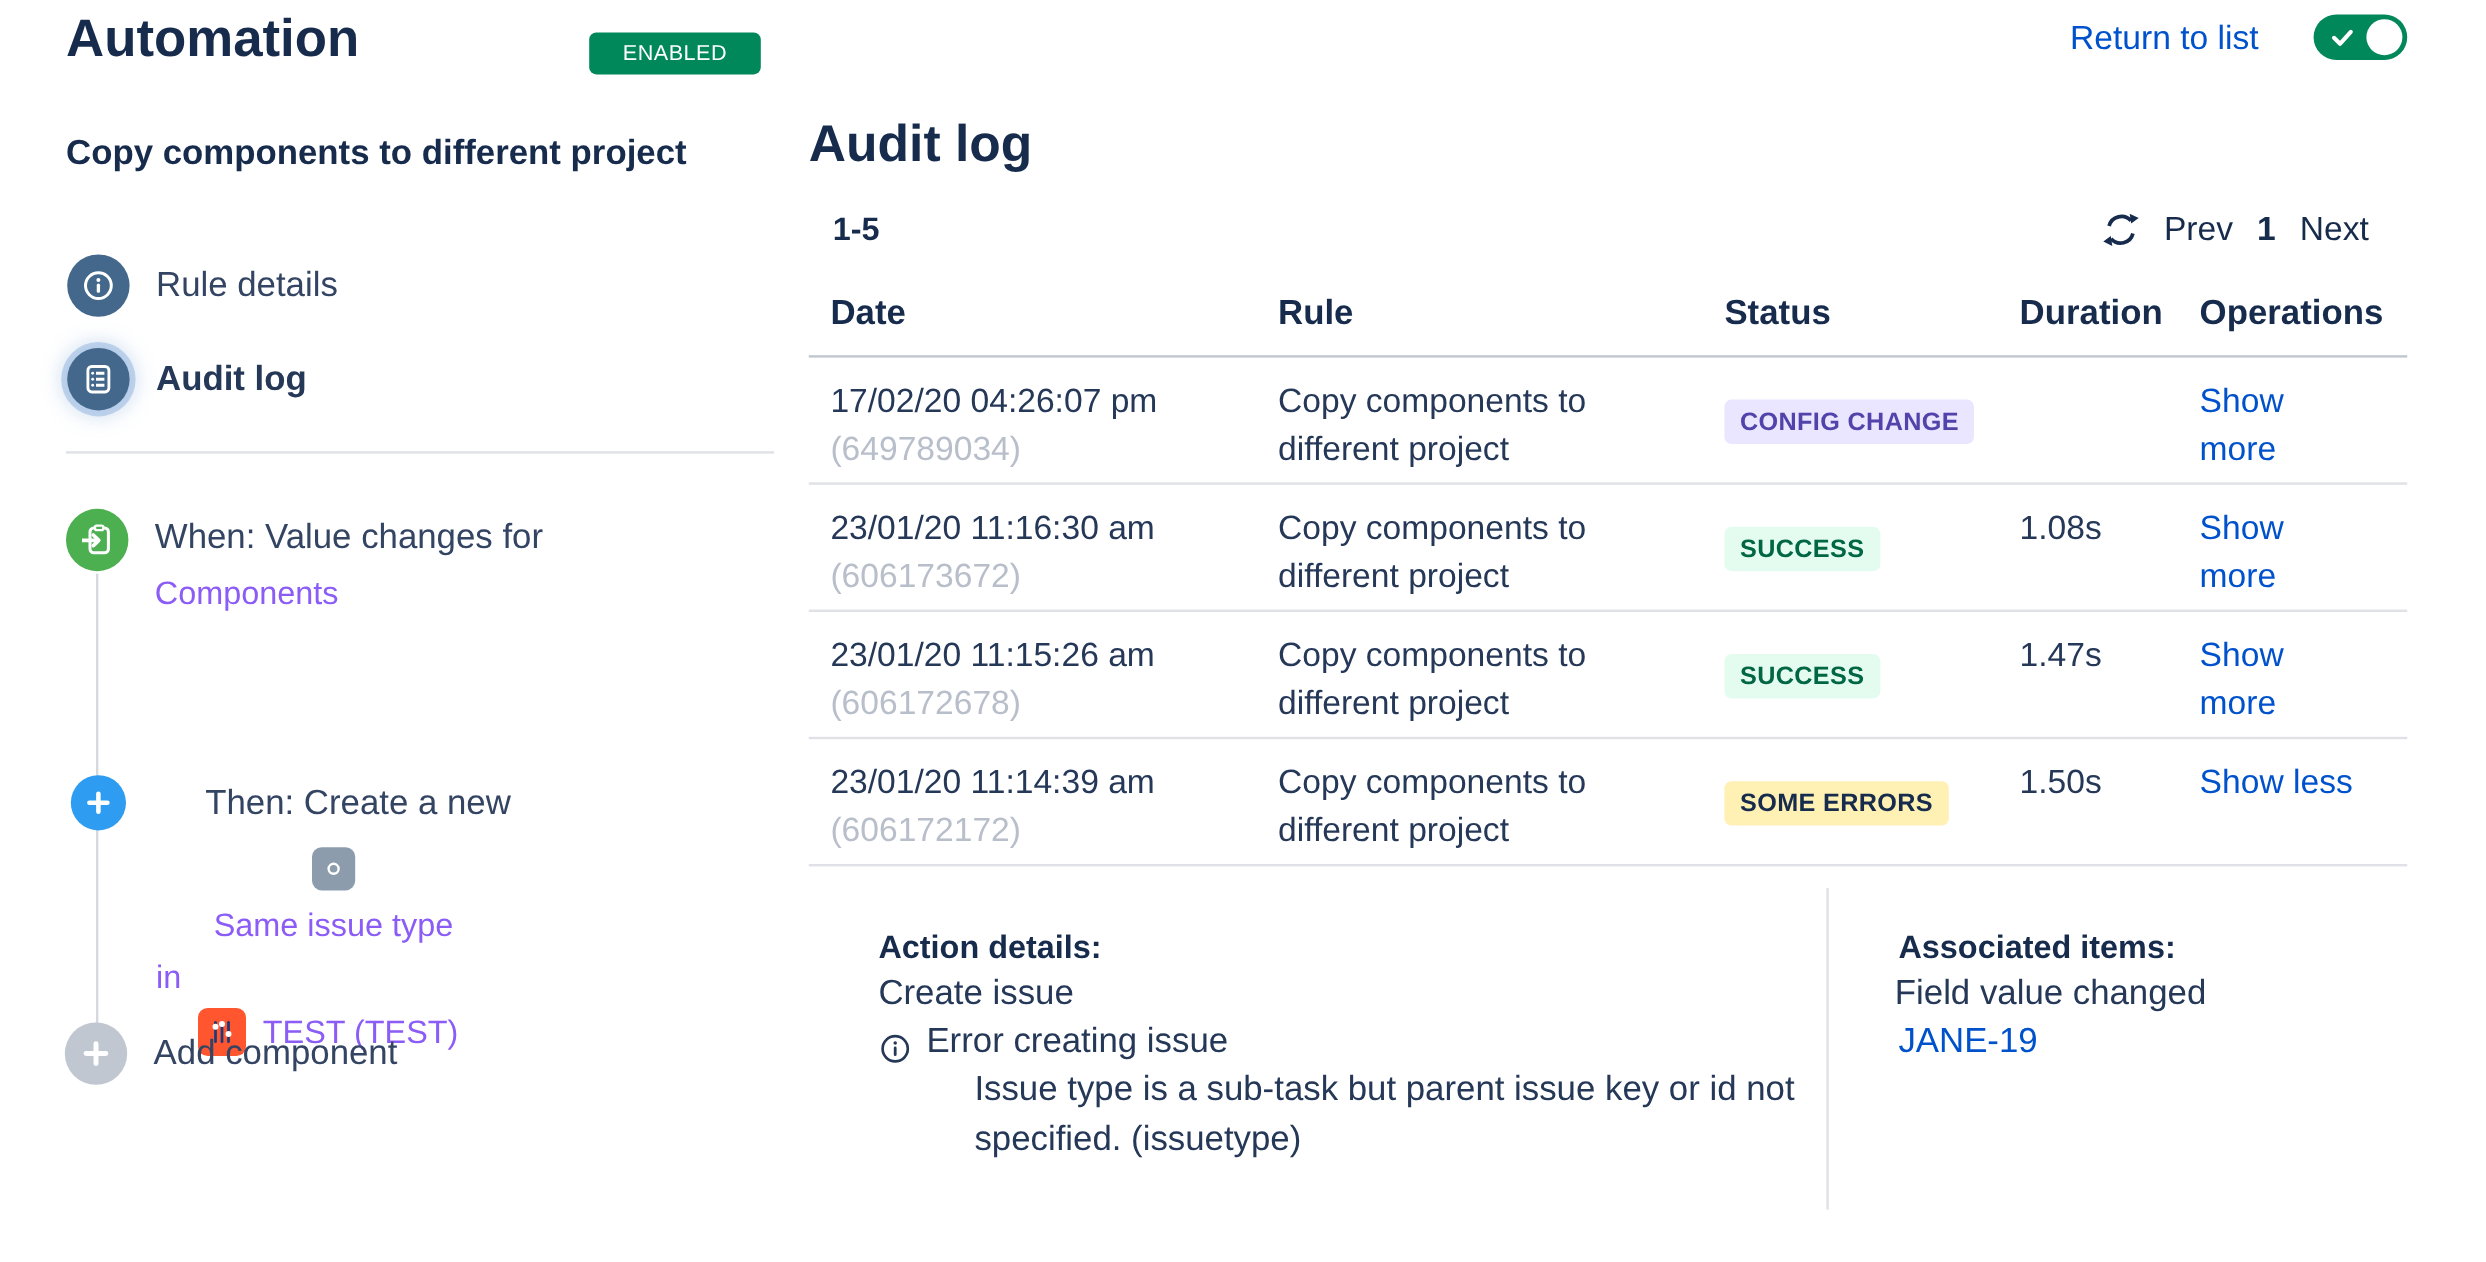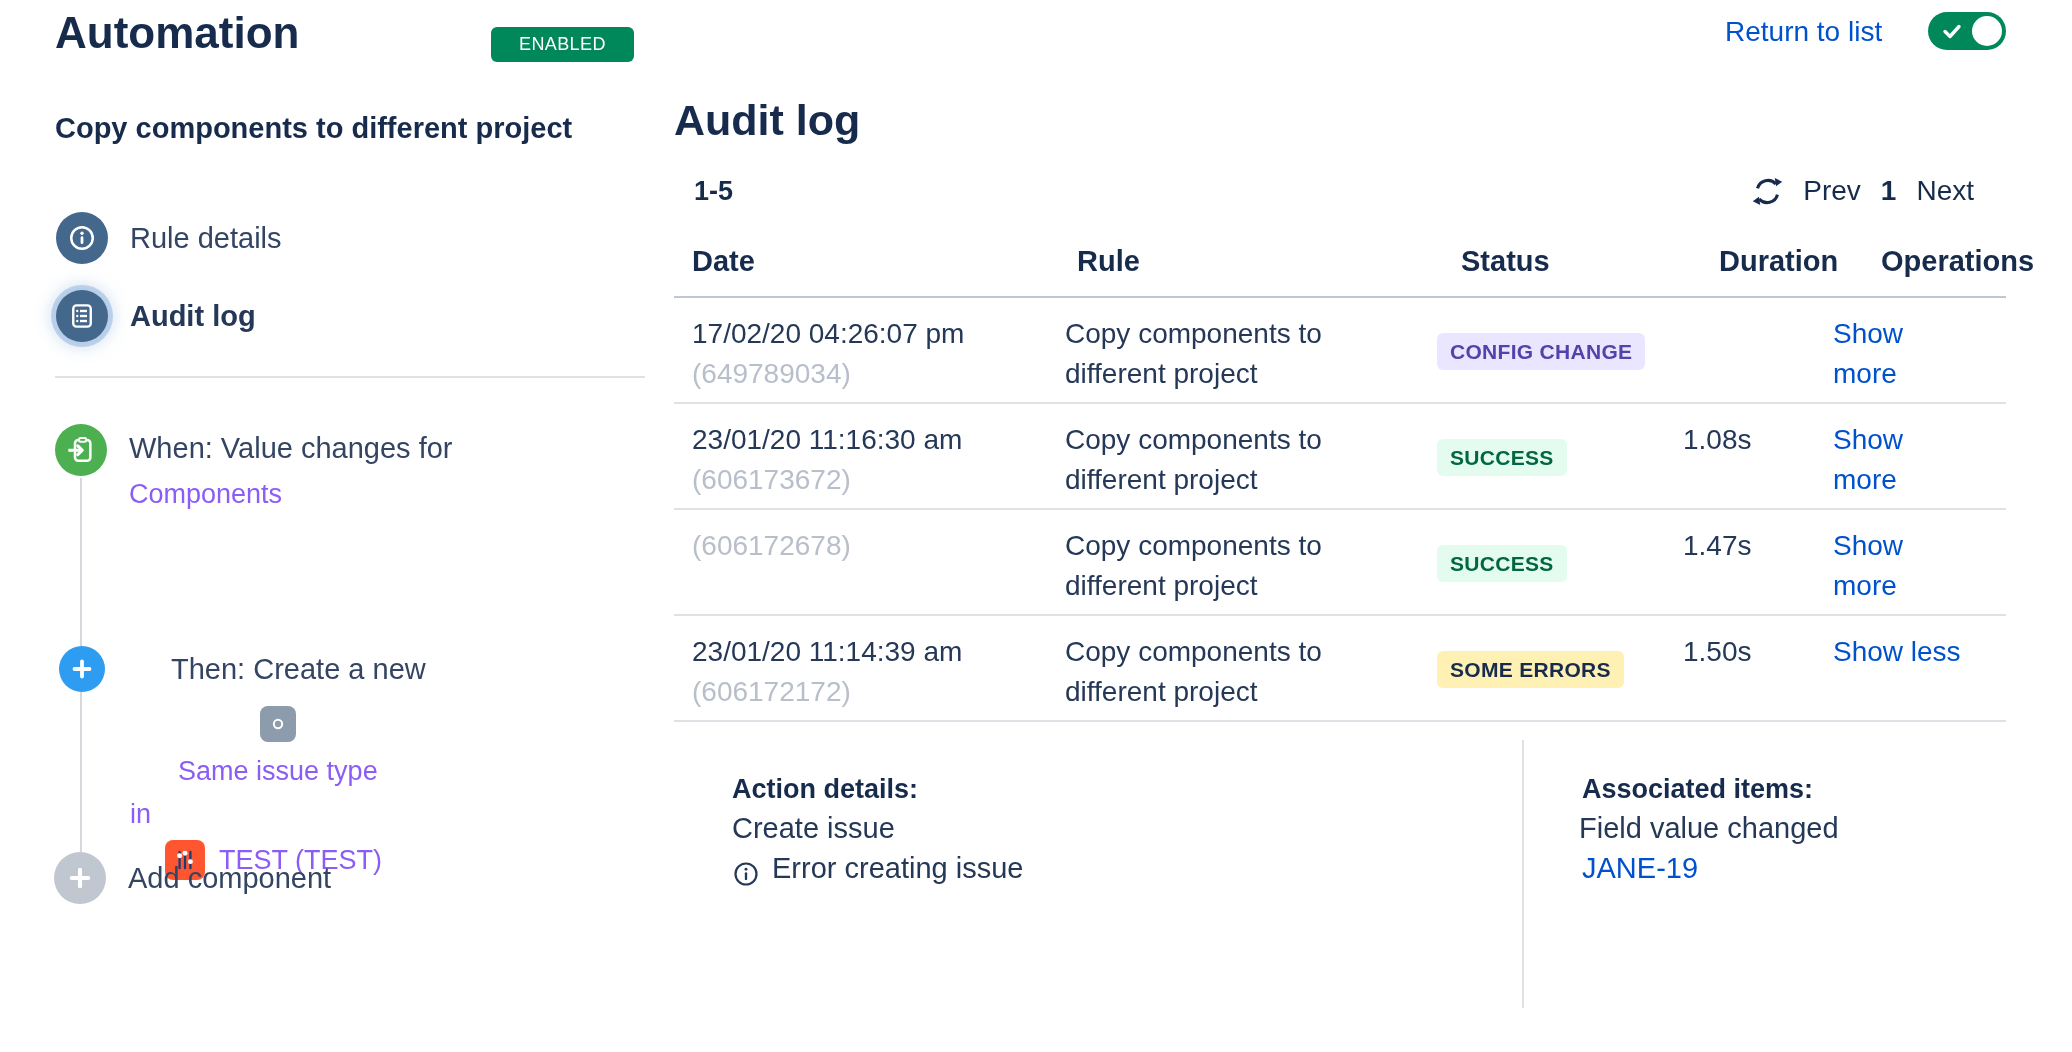--- a/index.html
+++ b/index.html
@@ -67,21 +67,21 @@
   .pager .pnum { font-weight:700; }
   .refresh-btn { display:flex; align-items:center; cursor:pointer; }
 
   
   .table { margin-top:38px; }
   .trow, .thead {
     display:grid;
     grid-template-columns:391px 372px 246px 150px 173px;
     align-items:start;
   }
-  .thead { padding-bottom:18px; border-bottom:2px solid #C1C7D0;gap:12px; }
+  .thead { padding-bottom:18px; border-bottom:2px solid #C1C7D0; }
   .th { font-size:29px; font-weight:700; color:#172B4D; }
   .th:first-child, .td:first-child { padding-left:18px; }
   .trow { padding:16px 0 8px 0; border-bottom:2px solid #DFE1E6; }
   .td { font-size:28px; color:#253858; line-height:40px; }
   .td .rid { color:#B8BFCA; }
   .td.rule { padding-right:46px; }
   .badge {
     display:inline-block; font-size:21px; font-weight:700; letter-spacing:.3px;
     padding:7px 13px; border-radius:6px; margin-top:19px; line-height:1.1;
   }
@@ -260,20 +260,21 @@
         <div class="rid">(606173672)</div>
       </div>
       <div class="td rule">Copy components to different project</div>
       <div class="td"><span class="badge badge-success">SUCCESS</span></div>
       <div class="td">1.08s</div>
       <div class="td"><a class="op">Show more</a></div>
     </div>
 
     <div class="trow">
       <div class="td">
+        <div>23/01/20 11:15:26 am</div>
         <div class="rid">(606172678)</div>
       </div>
       <div class="td rule">Copy components to different project</div>
       <div class="td"><span class="badge badge-success">SUCCESS</span></div>
       <div class="td">1.47s</div>
       <div class="td"><a class="op">Show more</a></div>
     </div>
 
     <div class="trow">
       <div class="td">
@@ -296,20 +297,21 @@
       <div class="err-row">
         <span style="display:flex;">
           <svg width="28" height="28" viewBox="0 0 24 24">
               <circle cx="12" cy="12" r="9" fill="none" stroke="#253858" stroke-width="1.9"></circle>
               <circle cx="12" cy="7.9" r="1.25" fill="#253858"></circle>
               <rect x="11" y="10.4" width="2" height="6.8" rx="1" fill="#253858"></rect>
             </svg>
         </span>
         <span>Error creating issue</span>
       </div>
+      <div class="err-msg">Issue type is a sub-task but parent issue key or id not specified. (issuetype)</div>
     </div>
 
     <div class="assoc-block">
       <div class="dt-title assoc-title-pad">Associated items:</div>
       <div class="dt-line">Field value changed</div>
       <a class="assoc-link">JANE-19</a>
     </div>
   </div>
 
 </div>

